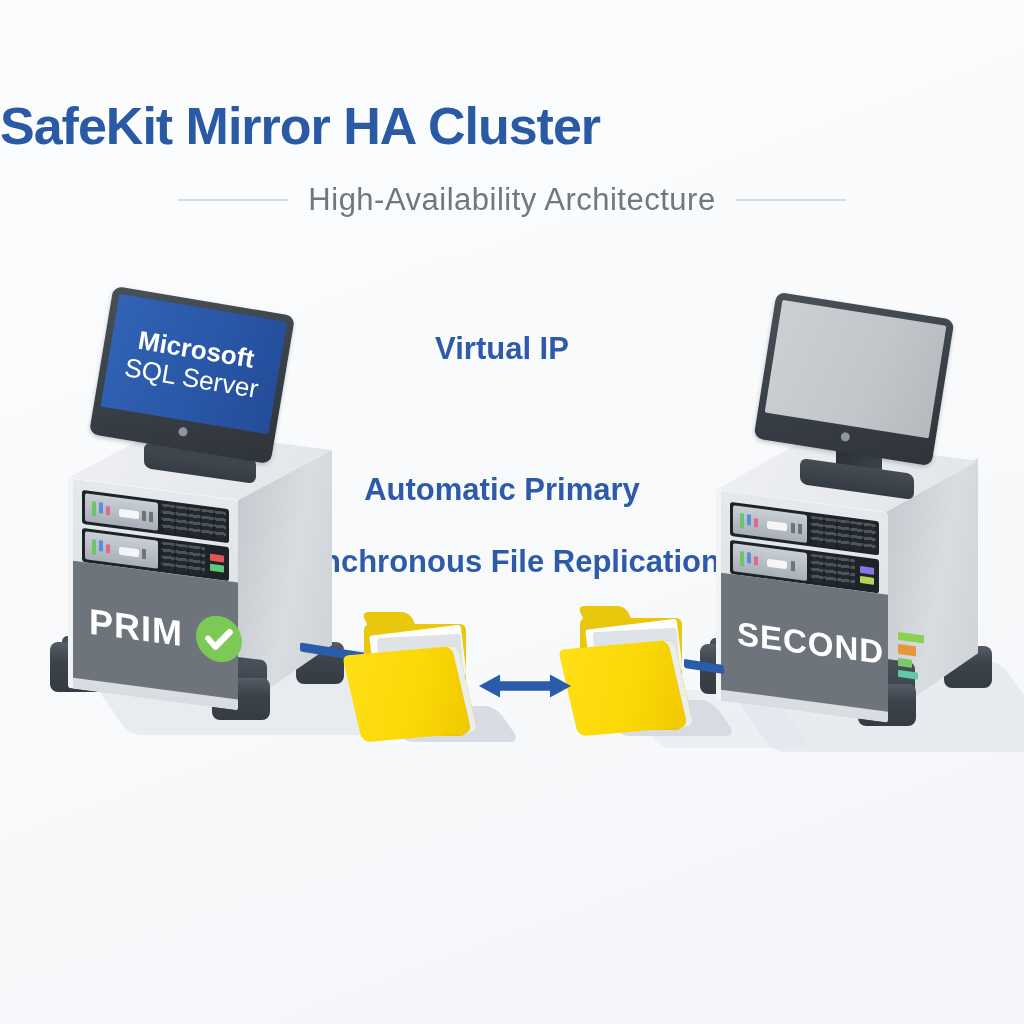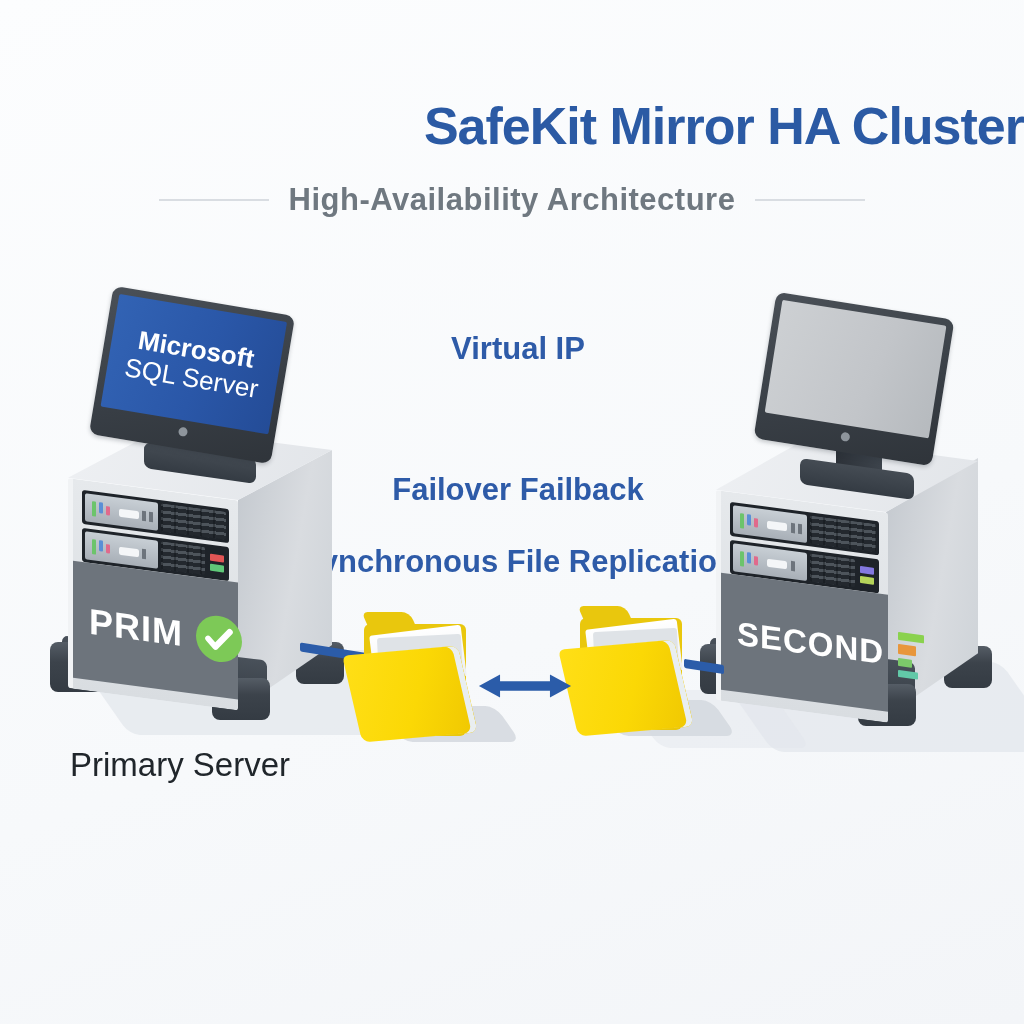--- a/index.html
+++ b/index.html
@@ -5,35 +5,35 @@
   html,body{margin:0;padding:0;background:#fff;}
   .stage{
     position:relative;width:1024px;height:1024px;overflow:hidden;
     background:linear-gradient(160deg,#fcfdfe 0%,#f7f9fb 60%,#f3f5f8 100%);
     font-family:"Liberation Sans","DejaVu Sans",sans-serif;
   }
   .abs{position:absolute;}
 
   
   .title{
-    top:96px;left:0;right:0;text-align:right;
+    top:96px;left:0;right:0;text-align:left;
     font-size:52px;font-weight:700;letter-spacing:-1px;
     color:var(--title-blue,#2b5aa4);
   }
   .subtitle-row{
     top:182px;left:0;right:0;display:flex;align-items:center;justify-content:center;gap:20px;
   }
   .subtitle-line{width:110px;height:2px;background:#d9dde2;}
   .subtitle{
-    font-size:31px;font-weight:700;color:var(--subtitle-gray,#6f7880);letter-spacing:0.5px;
+    font-size:31px;font-weight:400;color:var(--subtitle-gray,#6f7880);letter-spacing:0.5px;
   }
 
   
   .feature{
-    left:212px;width:612px;text-align:center;
+    left:196px;width:612px;text-align:center;
     font-size:31px;font-weight:700;color:var(--feature-blue,#2e5ba8);
   }
   .f1{top:331px;} .f2{top:402px;} .f3{top:472px;} .f4{top:544px;}
 
   
   .shadow{background:#e2e6eb;opacity:.72;border-radius:10px;transform:skewX(35deg);}
   .sh-tower-l{left:100px;top:650px;width:340px;height:85px;}
   .sh-tower-r{left:742px;top:662px;width:290px;height:90px;}
   .sh-tower-r2{left:640px;top:690px;width:150px;height:58px;opacity:.5;}
   .sh-folder{background:#d3d8de;opacity:.85;}
@@ -136,21 +136,21 @@
 <div class="stage">
 
   <div class="abs title">SafeKit Mirror HA Cluster</div>
   <div class="abs subtitle-row">
     <span class="subtitle-line"></span>
     <span class="subtitle">High-Availability Architecture</span>
     <span class="subtitle-line"></span>
   </div>
 
   <div class="abs feature f1">Virtual IP</div>
-  <div class="abs feature f3">Failover Failback</div>
+  <div class="abs feature f3">Automatic Primary</div>
   <div class="abs feature f4">Synchronous File Replication</div>
 
   <div class="abs shadow sh-tower-l"></div>
   <div class="abs shadow sh-tower-r"></div>
   <div class="abs shadow sh-tower-r2"></div>
   <div class="abs sh-folder sh-folder-l shadow"></div>
   <div class="abs sh-folder sh-folder-r shadow"></div>
 
   <div>
     <div class="abs foot" style="left:296px;top:642px;width:48px;height:42px;"></div>
@@ -279,15 +279,14 @@
     <div class="abs folder-back" style="left:580px;top:618px;width:102px;height:112px;"></div>
     <div class="abs folder-paper" style="left:588px;top:624px;width:92px;height:52px;"></div>
     <div class="abs folder-paper2" style="left:594px;top:630px;width:84px;height:44px;"></div>
     <div class="abs folder-front" style="left:568px;top:644px;width:116px;height:88px;"></div>
   </div>
 
   <svg class="abs sync-arrow" viewBox="0 0 100 32">
     <path d="M2 16 L24 4 L24 11 L76 11 L76 4 L98 16 L76 28 L76 21 L24 21 L24 28 Z" style="fill:var(--connector-blue,#2b5ca9)"></path>
   </svg>
 
-  <div class="abs caption cap-l">Primary Server</div>
 
 </div>
 
 </body></html>

